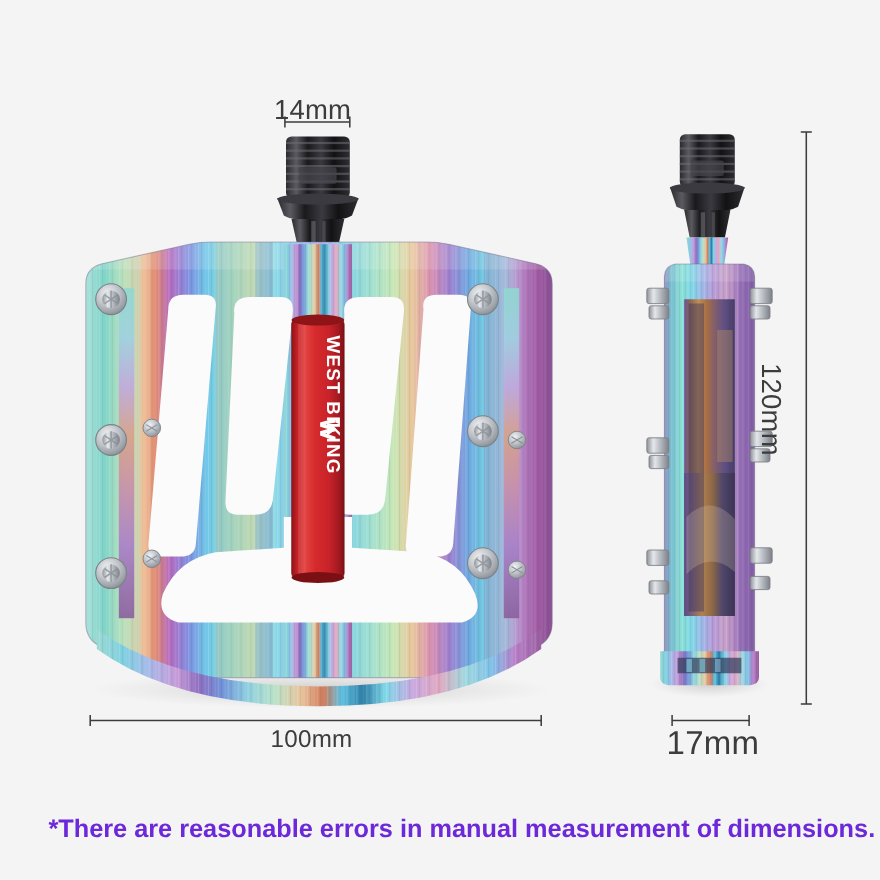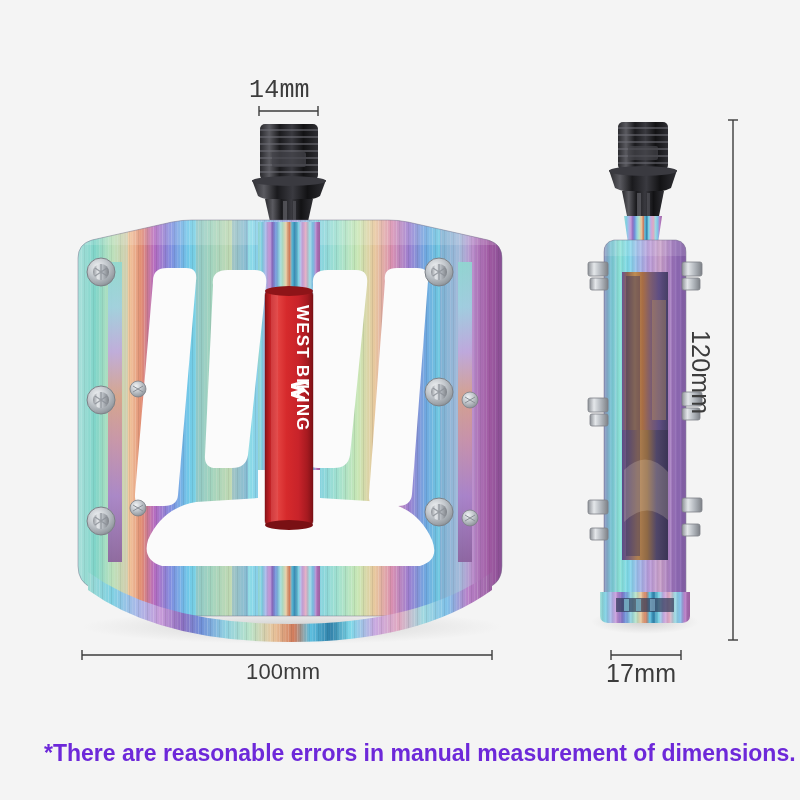--- a/index.html
+++ b/index.html
@@ -21,31 +21,30 @@
     height: 800px;
   }
   .dim-label {
     position: absolute;
     color: #3c3c3c;
     font-weight: 300;
     letter-spacing: 0.2px;
     white-space: nowrap;
   }
   #label-14 {
-    left: 249px; top: 76px;
+    left: 249px; top: 86px;
     font-size: 25px;
-    font-family: Liberation Mono, monospace;
   }
   #label-100 {
     left: 246px; top: 659px;
     font-size: 22px;
   }
   #label-17 {
     left: 606px; top: 659px;
-    font-size: 25px;
+    font-size: 30px;
   }
   #label-120 {
     left: 715px; top: 330px;
     font-size: 25px;
     transform: rotate(90deg);
     transform-origin: left top;
   }
   #footnote {
     position: absolute;
     left: 44px;

